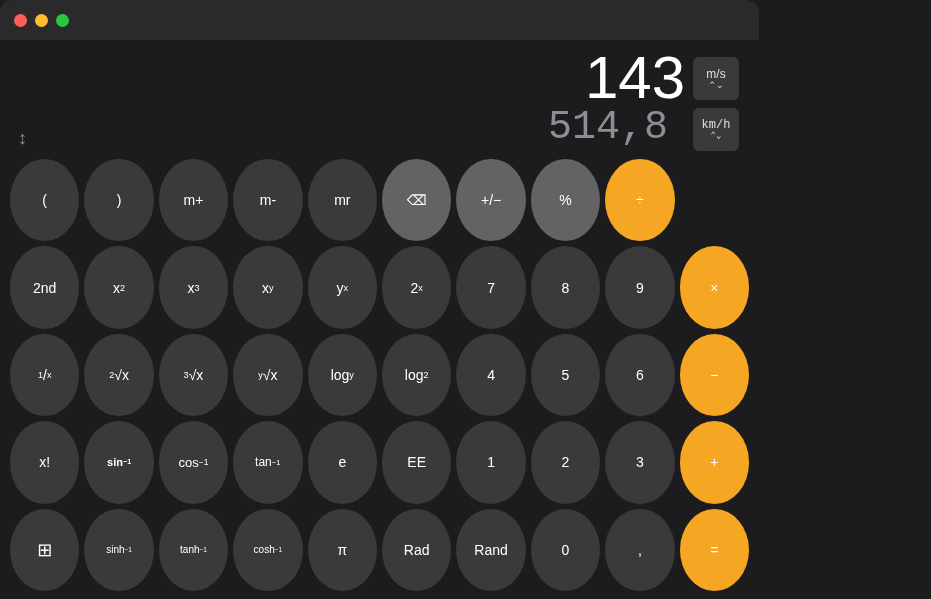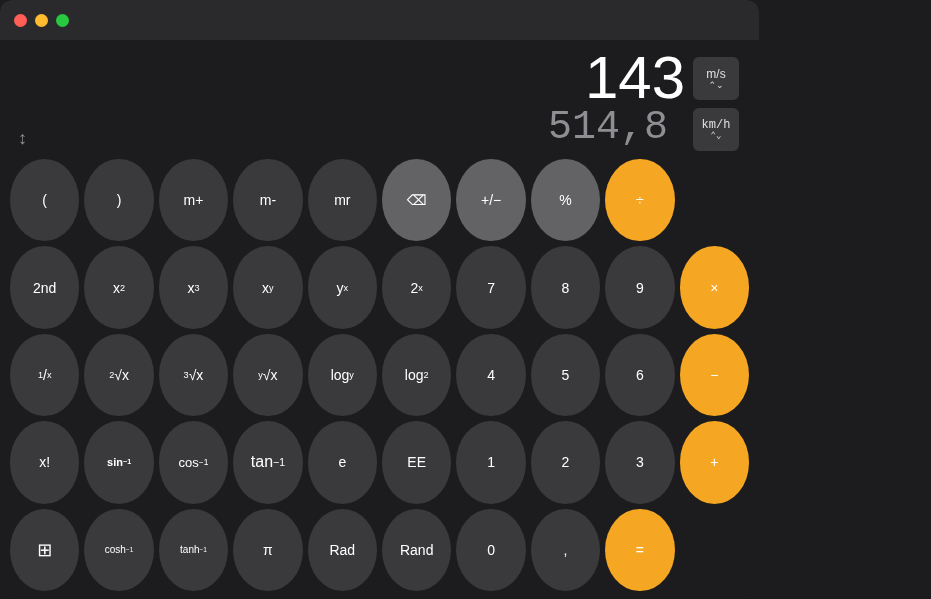--- a/index.html
+++ b/index.html
@@ -214,33 +214,34 @@
       <button class="calc-btn dark">4</button>
       <button class="calc-btn dark">5</button>
       <button class="calc-btn dark">6</button>
       <button class="calc-btn orange">−</button>
     </div>
 
     <div class="btn-row">
       <button class="calc-btn dark">x!</button>
       <button class="calc-btn dark" style="font-size:11px;font-weight:bold;">sin<sup>−1</sup></button>
       <button class="calc-btn dark" style="font-size:13px;">cos<sup>−1</sup></button>
-      <button class="calc-btn dark" style="font-size:16px;">tan<sup>−1</sup></button>
+      <button class="calc-btn dark" style="font-size:12px;">tan<sup>−1</sup></button>
       <button class="calc-btn dark">e</button>
       <button class="calc-btn dark">EE</button>
       <button class="calc-btn dark">1</button>
       <button class="calc-btn dark">2</button>
       <button class="calc-btn dark">3</button>
       <button class="calc-btn orange">+</button>
     </div>
 
     <div class="btn-row">
       <button class="calc-btn dark" style="font-size:18px;">⊞</button>
+      <button class="calc-btn dark" style="font-size:10px;">sinh<sup>−1</sup></button>
+      <button class="calc-btn dark" style="font-size:10px;">tanh<sup>−1</sup></button>
       <button class="calc-btn dark" style="font-size:10px;">cosh<sup>−1</sup></button>
-      <button class="calc-btn dark" style="font-size:10px;">tanh<sup>−1</sup></button>
       <button class="calc-btn dark">π</button>
       <button class="calc-btn dark">Rad</button>
       <button class="calc-btn dark">Rand</button>
       <button class="calc-btn dark">0</button>
       <button class="calc-btn dark">,</button>
       <button class="calc-btn orange">=</button>
     </div>
 
   </div>
 </div>

